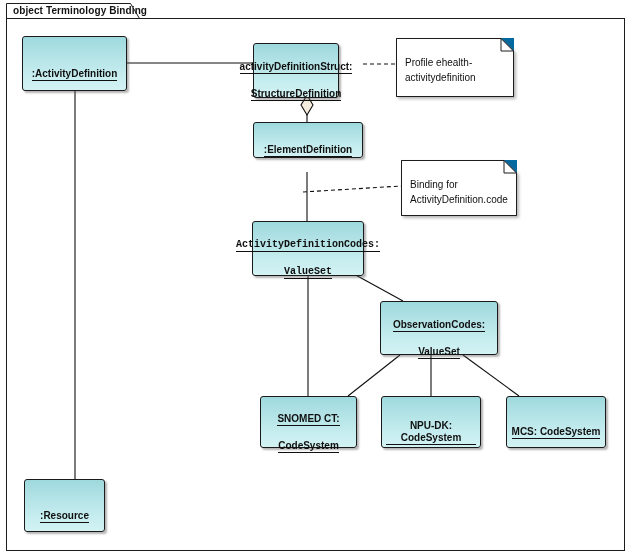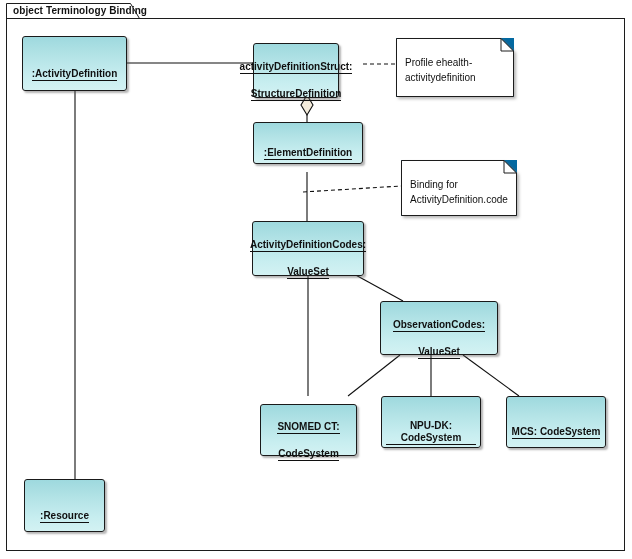--- a/index.html
+++ b/index.html
@@ -181,41 +181,41 @@
     </div>
   </div>
 
   <div class="node" style="left:253px; top:43px; width:86px; height:55px;">
     <div class="node-label">
       <span class="ul">activityDefinitionStruct:</span><br>
       <span class="ul">StructureDefinition</span>
     </div>
   </div>
 
-  <div class="node" style="left:253px; top:122px; width:110px; height:42px;">
+  <div class="node" style="left:253px; top:122px; width:110px; height:36px;">
     <div class="node-label">
       <span class="ul">:ElementDefinition</span>
     </div>
   </div>
 
-  <div class="node" style="left:252px; top:221px; width:112px; height:55px;">
+  <div class="node" style="left:252px; top:221px; width:112px; height:55px;font-family:Liberation Mono, monospace;">
     <div class="node-label">
       <span class="ul">ActivityDefinitionCodes:</span><br>
       <span class="ul">ValueSet</span>
     </div>
   </div>
 
   <div class="node" style="left:380px; top:301px; width:118px; height:54px;">
     <div class="node-label">
       <span class="ul">ObservationCodes:</span><br>
       <span class="ul">ValueSet</span>
     </div>
   </div>
 
-  <div class="node" style="left:260px; top:396px; width:97px; height:52px;margin-top:8px;">
+  <div class="node" style="left:260px; top:396px; width:97px; height:52px;">
     <div class="node-label">
       <span class="ul">SNOMED CT:</span><br>
       <span class="ul">CodeSystem</span>
     </div>
   </div>
 
   <div class="node" style="left:381px; top:396px; width:100px; height:52px;">
     <div class="node-label">
       <span class="ul">NPU-DK: CodeSystem</span>
     </div>

